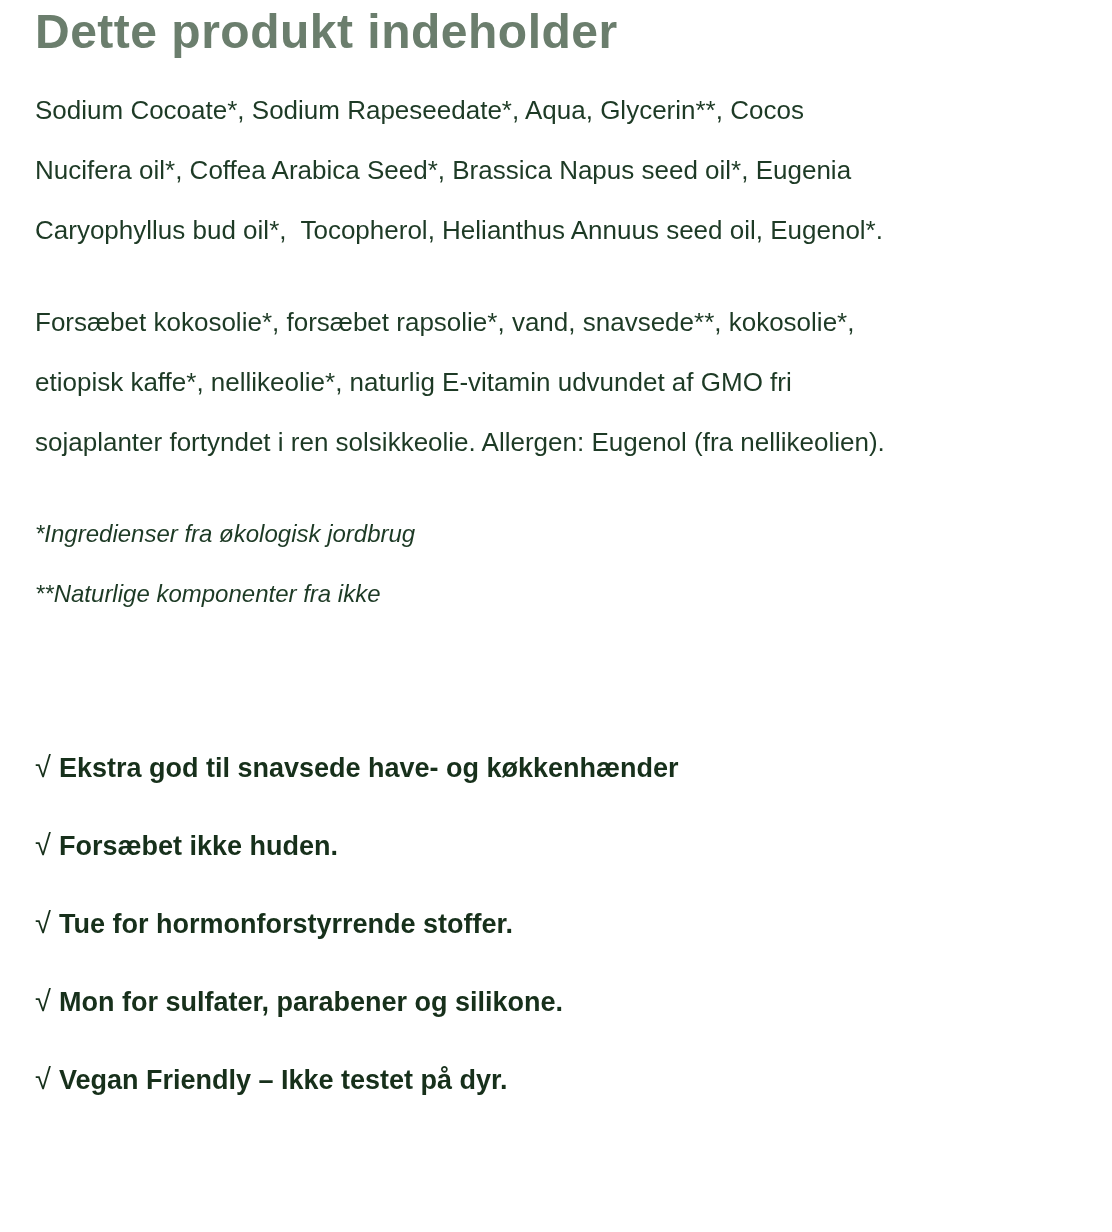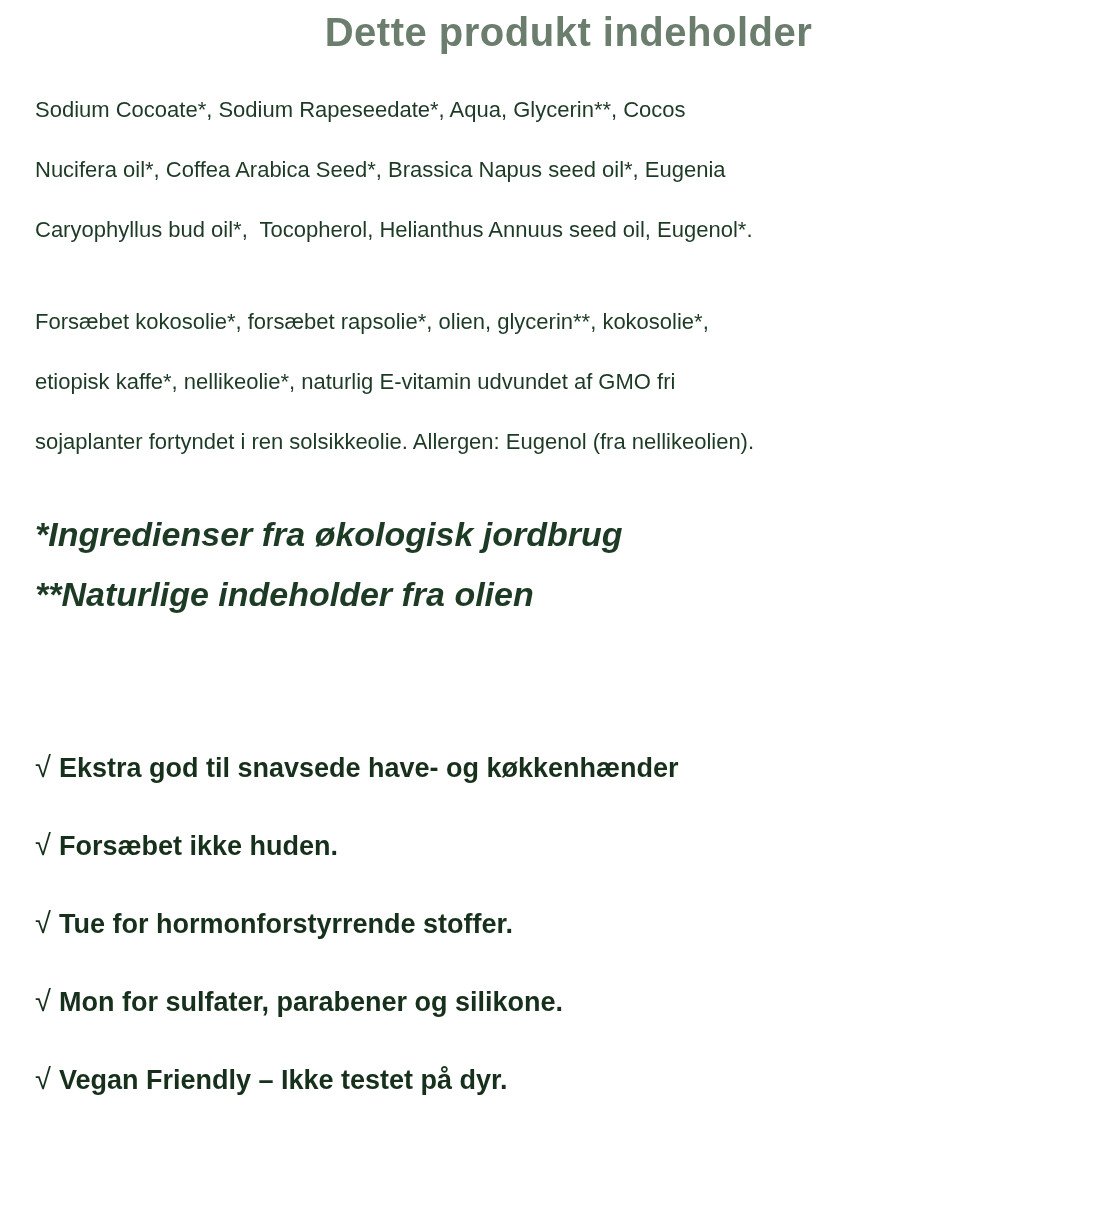--- a/index.html
+++ b/index.html
@@ -13,47 +13,46 @@
     font-family: "Liberation Sans", "DejaVu Sans", sans-serif;
     -webkit-font-smoothing: antialiased;
   }
   .page {
     padding: 8px 10px 0 35px;
     box-sizing: border-box;
     width: 1112px;
   }
   .section-heading {
     margin: 0;
-    font-size: 40px;
+    font-size: 48px;
     line-height: 48px;
     font-weight: 700;
     letter-spacing: 0.5px;
     color: var(--heading, #6b7e6d);
-    text-align: center;
   }
   .body-paragraph {
     margin: 24px 0 0 0;
-    font-size: 22px;
+    font-size: 26px;
     line-height: 60px;
     font-weight: 400;
     color: var(--bodyText, #1d3a25);
     white-space: pre-wrap;
     max-width: 1060px;
   }
   .body-paragraph + .body-paragraph {
     margin-top: 32px;
   }
   .footnotes {
     margin-top: 32px;
   }
   .footnote {
-    font-size: 34px;
+    font-size: 24px;
     line-height: 60px;
     font-style: italic;
-    font-weight: 700;
+    font-weight: 400;
     color: var(--bodyText, #1d3a25);
   }
   .checklist {
     list-style: none;
     margin: 121px 0 0 0;
     padding: 0;
   }
   .checklist li {
     font-size: 27px;
     line-height: 45px;
@@ -73,27 +72,27 @@
 <body>
 
 <div class="page">
 
   <h1 class="section-heading">Dette produkt indeholder</h1>
 
   <p class="body-paragraph">Sodium Cocoate*, Sodium Rapeseedate*, Aqua, Glycerin**, Cocos
 Nucifera oil*, Coffea Arabica Seed*, Brassica Napus seed oil*, Eugenia
 Caryophyllus bud oil*,  Tocopherol, Helianthus Annuus seed oil, Eugenol*.</p>
 
-  <p class="body-paragraph">Forsæbet kokosolie*, forsæbet rapsolie*, olien, glycerin**, kokosolie*,
+  <p class="body-paragraph">Forsæbet kokosolie*, forsæbet rapsolie*, vand, snavsede**, kokosolie*,
 etiopisk kaffe*, nellikeolie*, naturlig E-vitamin udvundet af GMO fri
 sojaplanter fortyndet i ren solsikkeolie. Allergen: Eugenol (fra nellikeolien).</p>
 
   <div class="footnotes">
     <div class="footnote">*Ingredienser fra økologisk jordbrug</div>
-    <div class="footnote">**Naturlige indeholder fra olien</div>
+    <div class="footnote">**Naturlige komponenter fra ikke</div>
   </div>
 
   <ul class="checklist">
     <li>
       <span class="checkmark">√</span><span>Ekstra god til snavsede have- og køkkenhænder</span>
     </li>
     <li>
       <span class="checkmark">√</span><span>Forsæbet ikke huden.</span>
     </li>
     <li>

